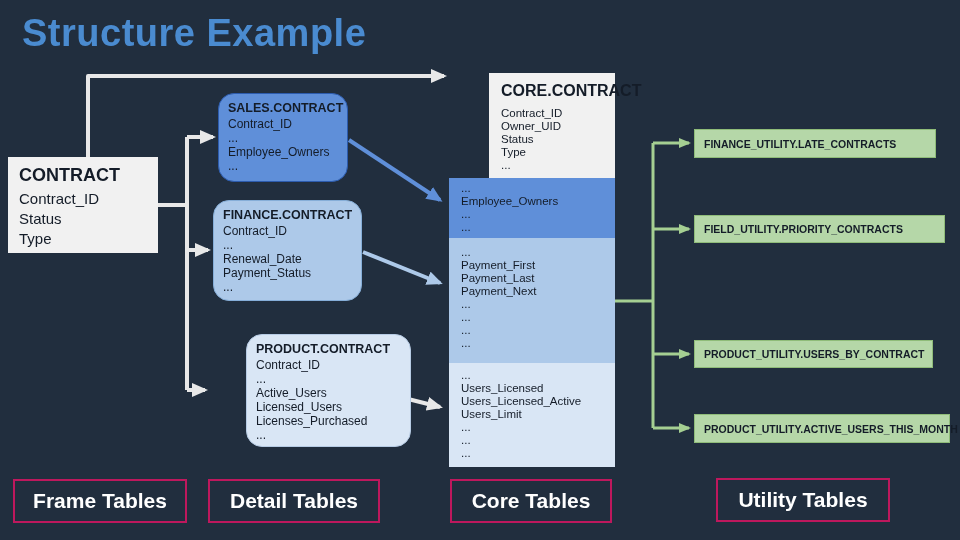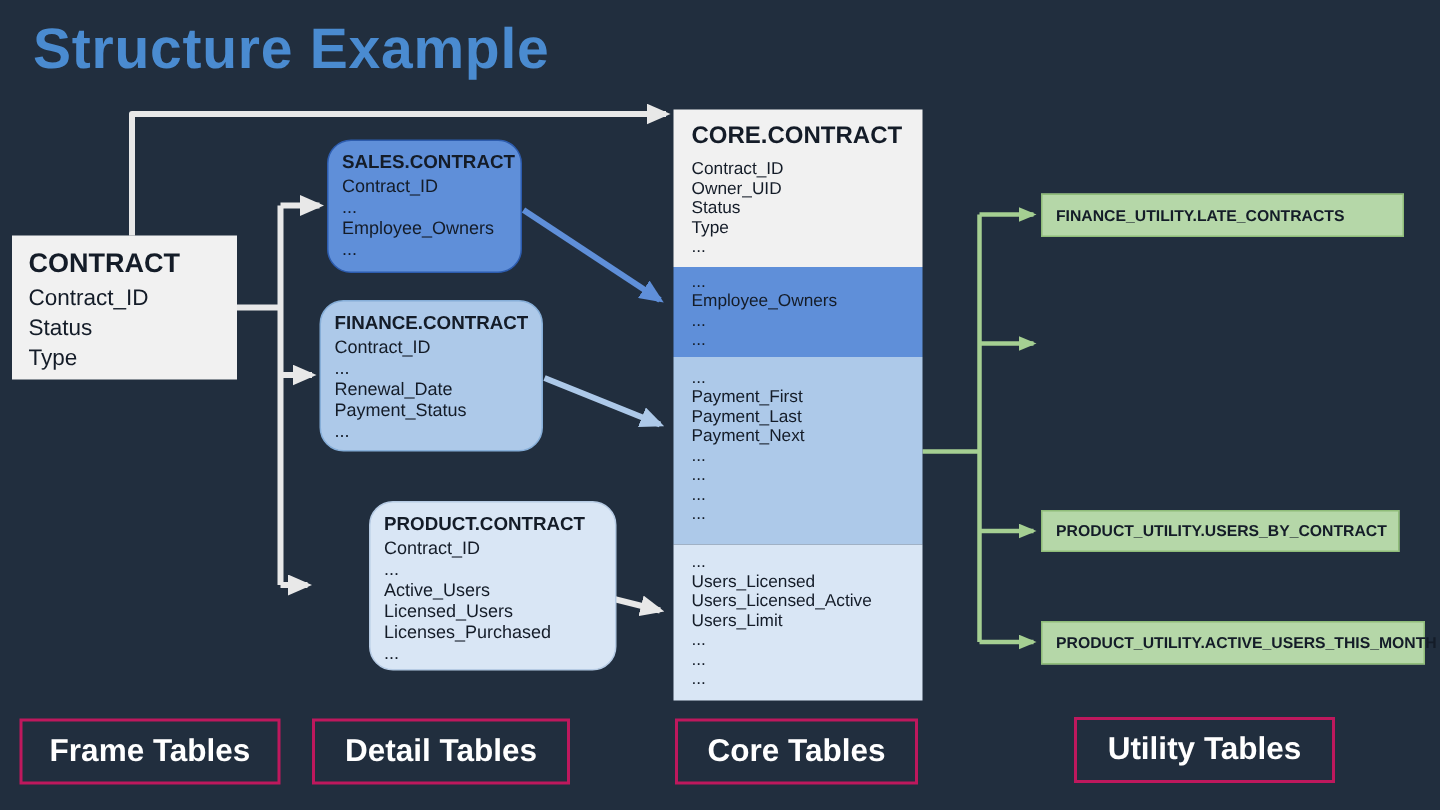--- a/index.html
+++ b/index.html
@@ -38,21 +38,21 @@
   .detail { padding:7px 9px;border-radius:16px; }
   .detail .t { font-size:12.5px; margin-bottom:2px; }
   .detail .rows { font-size:12px; line-height:14px; }
   .box-sales   { left:218px; top:93px;  width:130px; height:89px;  background:var(--blue_mid,#5f8fd9);  border:1px solid #2d5cae; }
   .box-finance { left:213px; top:200px; width:149px; height:101px; background:var(--blue_light,#adc9e9); border:1px solid #86aed8; }
   .box-product { left:210px; top:334px; width:165px; height:113px; background:var(--blue_pale,#d9e6f5); border:1px solid #b6cbe4;margin-left:36px; }
 
   .box-core { left:449px; top:73px; width:166px; height:394px; display:flex; flex-direction:column; }
   .core-sec { padding:4px 12px; }
   .core-sec .rows { font-size:11.5px; line-height:13px; }
-  .cs1 { height:105px; background:var(--box_white,#f1f1f1); padding-top:9px; }
+  .cs1 { height:105px; background:var(--box_white,#f1f1f1); padding-top:9px;margin-left:40px; }
   .cs1 .t { font-size:16px; margin-bottom:7px; }
   .cs2 { height:60px;  background:var(--blue_mid,#5f8fd9); padding-top:4px; }
   .cs3 { height:125px; background:var(--blue_light,#adc9e9); padding-top:8px; }
   .cs4 { height:104px; background:var(--blue_pale,#d9e6f5); padding-top:6px; }
 
   .ubox {
     position:absolute; z-index:2;
     background:var(--green_fill,#b5d7a8); border:1px solid #8fbc79;
     color:var(--text_dark,#141c28); font-weight:bold; font-size:10.5px;
     display:flex; align-items:center; padding:0 9px; white-space:nowrap;
@@ -177,20 +177,21 @@
 Users_Licensed
 Users_Licensed_Active
 Users_Limit
 ...
 ...
 ...</div>
     </div>
   </div>
 
   <div class="ubox ub0">FINANCE_UTILITY.LATE_CONTRACTS</div>
+  <div class="ubox ub1">FIELD_UTILITY.PRIORITY_CONTRACTS</div>
   <div class="ubox ub2">PRODUCT_UTILITY.USERS_BY_CONTRACT</div>
   <div class="ubox ub3">PRODUCT_UTILITY.ACTIVE_USERS_THIS_MONTH</div>
 
   <div class="legend-box lg0">Frame Tables</div>
   <div class="legend-box lg1">Detail Tables</div>
   <div class="legend-box lg2">Core Tables</div>
   <div class="legend-box lg3">Utility Tables</div>
 
 </div>
 

